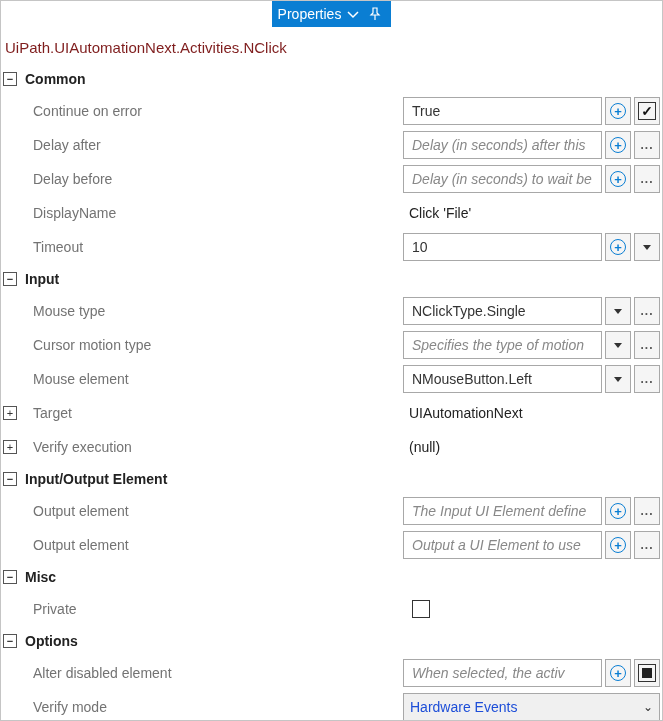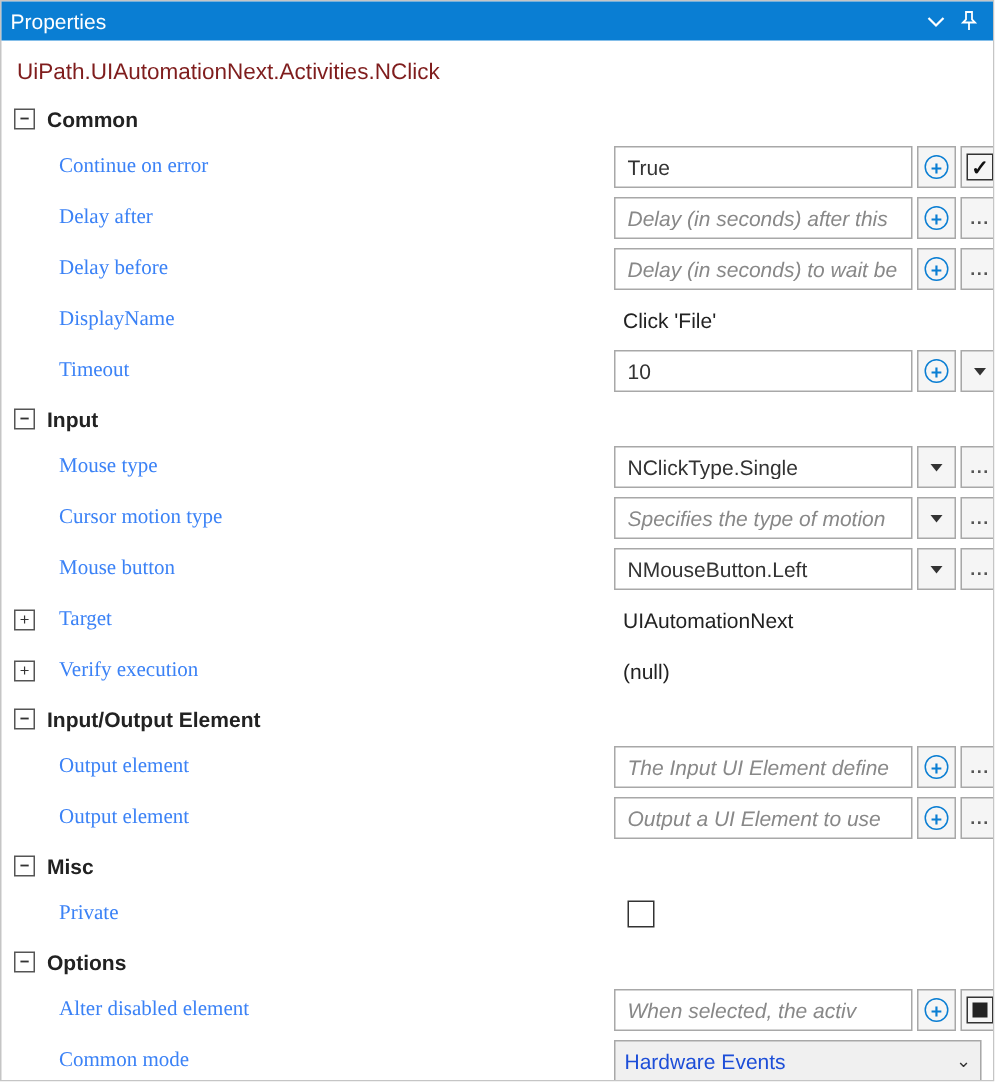--- a/index.html
+++ b/index.html
@@ -11,20 +11,21 @@
     width: 663px;
     height: 721px;
     overflow: hidden;
   }
   .panel {
     border: 1px solid #c5c5c5;
     width: 663px;
     height: 721px;
     display: flex;
     flex-direction: column;
+    align-items: center;
   }
   .titlebar {
     background: #0a7ed3;
     color: #fff;
     display: flex;
     align-items: center;
     height: 26px;
     padding: 0 6px;
     font-size: 14px;
   }
@@ -75,21 +76,21 @@
     cursor: pointer;
     flex-shrink: 0;
   }
   .label-col {
     flex: 0 0 400px;
     display: flex;
     align-items: center;
     padding-left: 2px;
   }
   .label-col.child { padding-left: 30px; }
-  .label-text { color: #3b82f6; font-family: Liberation Serif, serif; }
+  .label-text { color: #737373; }
   .value-col {
     flex: 1;
     display: flex;
     align-items: center;
     gap: 3px;
   }
   .input-box {
     flex: 1;
     height: 28px;
     border: 1px solid #a8a8a8;
@@ -302,21 +303,21 @@
             <span class="caret-down"></span>
           </div>
         <div class="small-btn">
             <span class="ellipsis">...</span>
           </div>
       </div>
     </div>
 
     <div class="row">
       <div class="label-col child">
-          <span class="label-text">Mouse button</span>
+          <span class="label-text">Mouse element</span>
         </div>
       <div class="value-col">
         <input class="input-box" value="NMouseButton.Left" style="">
         <div class="small-btn">
             <span class="caret-down"></span>
           </div>
         <div class="small-btn">
             <span class="ellipsis">...</span>
           </div>
       </div>
@@ -412,21 +413,21 @@
             <span class="checkbox">
               <span class="square-fill"></span>
             </span>
           </div>
 
       </div>
     </div>
 
     <div class="row">
       <div class="label-col child">
-          <span class="label-text">Common mode</span>
+          <span class="label-text">Verify mode</span>
         </div>
       <div class="value-col">
         <div class="select-box">
           <span class="val">Hardware Events</span>
           <span class="chev">⌄</span>
         </div>
       </div>
     </div>
 
   </div>

